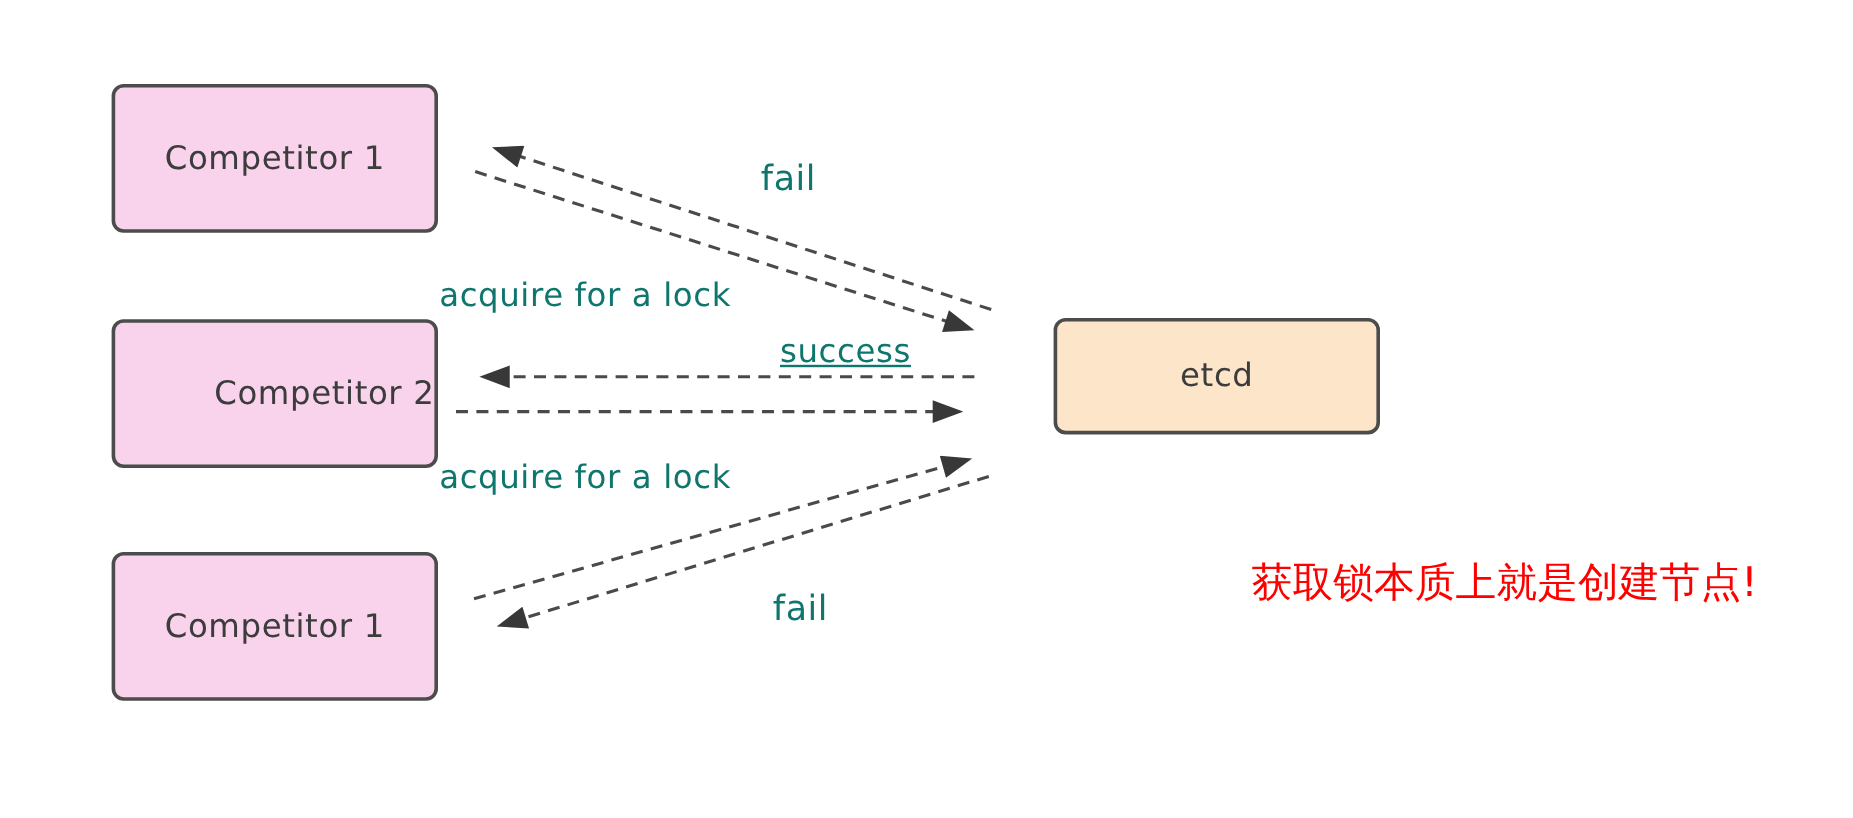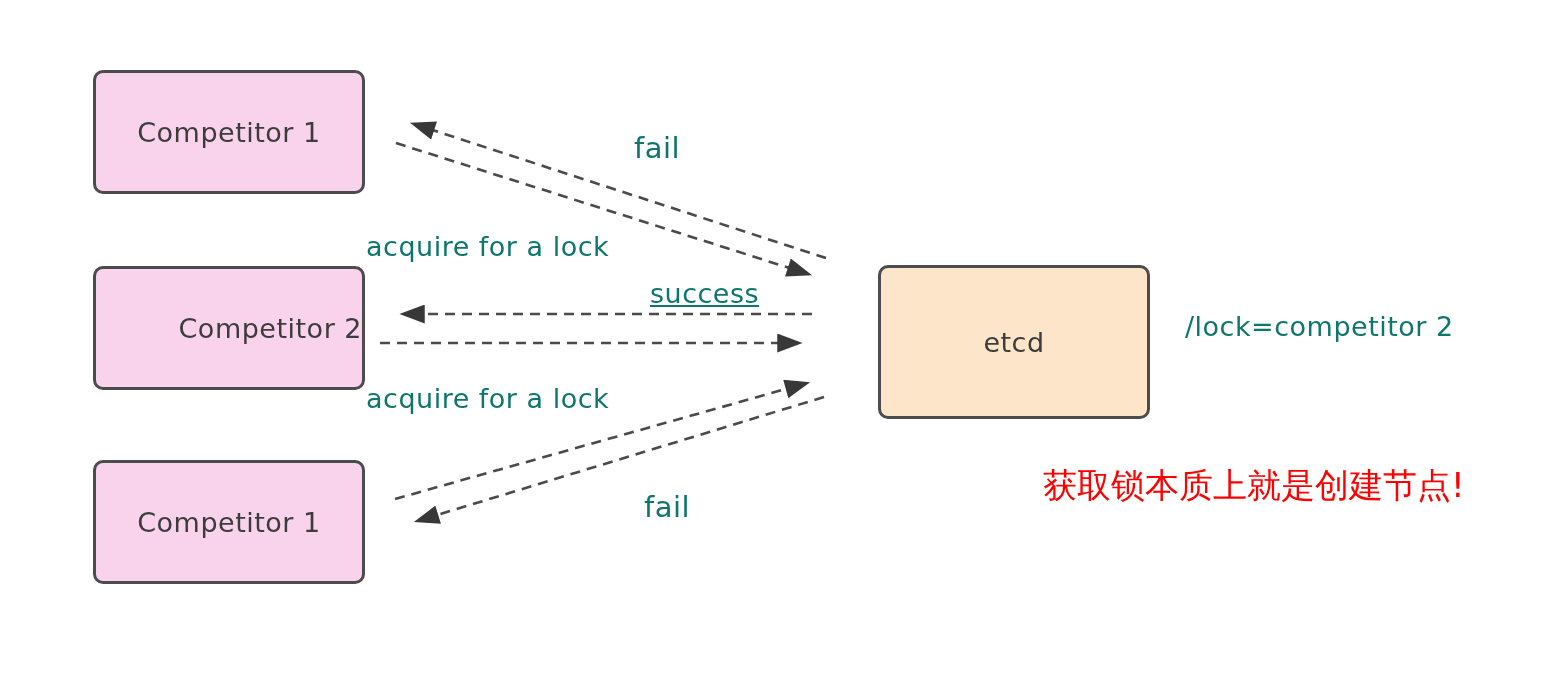--- a/index.html
+++ b/index.html
@@ -42,21 +42,21 @@
     height: 124px;
   }
   .node-c1 { top: 70px; }
   .node-c2 { top: 266px; justify-content: flex-end; }
   .node-c3 { top: 460px; }
   .node-etcd {
     background: #fce5c8;
     left: 878px;
     top: 265px;
     width: 272px;
-    height: 154px;
+    height: 97px;
   }
   .lbl {
     position: absolute;
     color: #0f766e;
     font-size: 27px;
     white-space: nowrap;
     letter-spacing: 0.5px;
   }
   .lbl-fail-top     { left: 634px; top: 131px; font-size: 29px; }
   .lbl-acquire-top  { left: 366px; top: 231px; }
@@ -117,17 +117,16 @@
   <div class="node node-etcd">
     <span>etcd</span>
   </div>
 
   <span class="lbl lbl-fail-top">fail</span>
   <span class="lbl lbl-acquire-top">acquire for a lock</span>
   <span class="lbl lbl-success">success</span>
   <span class="lbl lbl-acquire-bot">acquire for a lock</span>
   <span class="lbl lbl-fail-bot">fail</span>
 
-  <span class="lbl lbl-lock-note">/lock=competitor 2</span>
 
   <span class="lbl-annotation">获取锁本质上就是创建节点!</span>
 
 </div>
 
 </body></html>

